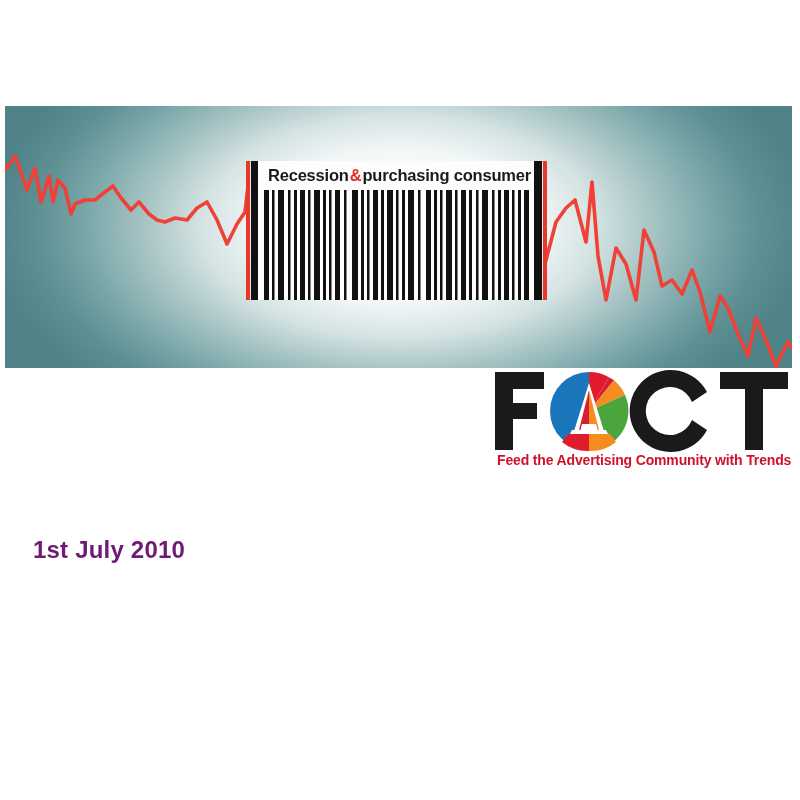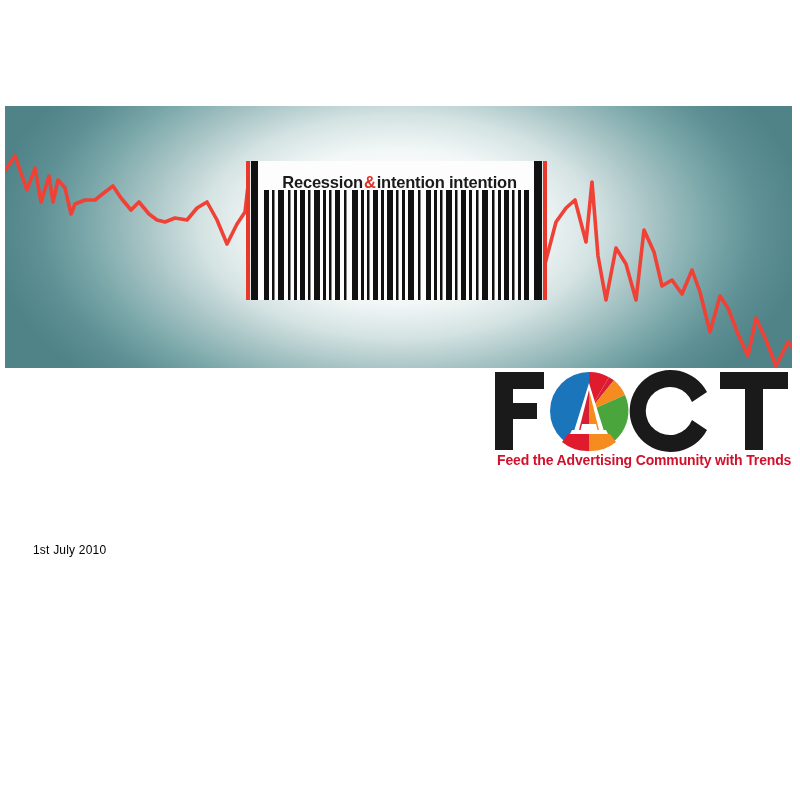--- a/index.html
+++ b/index.html
@@ -64,21 +64,21 @@
     width: 100%;
     height: 100%;
   }
   .barcode-caption {
     position: absolute;
     left: 258px;
     top: 166px;
     width: 283px;
     height: 26px;
     display: flex;
-    align-items: flex-end;
+    align-items: flex-start;
     justify-content: center;
     font-family: "Liberation Sans", sans-serif;
     font-weight: bold;
     font-size: 16.5px;
     letter-spacing: -0.2px;
     color: #1a1a1a;
     white-space: nowrap;
   }
   .barcode-caption .amp {
     color: #e03126;
@@ -129,24 +129,24 @@
     font-family: "Liberation Sans", sans-serif;
     font-weight: normal;
     font-size: 35px;
     line-height: 46px;
     color: #456d72;
     letter-spacing: -0.2px;
   }
   .slide-date {
     margin: 18px 0 0 0;
     font-family: "Liberation Sans", sans-serif;
-    font-weight: normal;
-    font-size: 12px;
+    font-weight: bold;
+    font-size: 24px;
     line-height: 22px;
-    color: #000000;
+    color: #701a75;
     letter-spacing: 0.2px;
   }
 </style>
 </head>
 <body>
 
 <div class="slide">
 
   <div class="hero">
     <svg class="hero-svg" viewBox="0 0 787 262" preserveAspectRatio="none">
@@ -205,21 +205,21 @@
         <rect x="272" y="29" width="2.5" height="110"></rect>
         <rect x="278" y="29" width="3" height="110"></rect>
         <rect x="284" y="29" width="5" height="110"></rect>
       </g>
     </svg>
   </div>
 
   <div class="barcode-caption">
     <span>Recession</span>
     <span class="amp">&amp;</span>
-    <span>intention intention</span>
+    <span>purchasing consumer</span>
   </div>
 
   <div class="logo">
     <div class="logo-mark">
       <svg class="logo-svg" viewBox="0 0 300 82" preserveAspectRatio="none">
 
         <g fill="#1a1a1a">
           <rect x="3" y="2" width="18" height="78"></rect>
           <rect x="3" y="2" width="49" height="17"></rect>
           <rect x="3" y="33" width="42" height="16"></rect>

